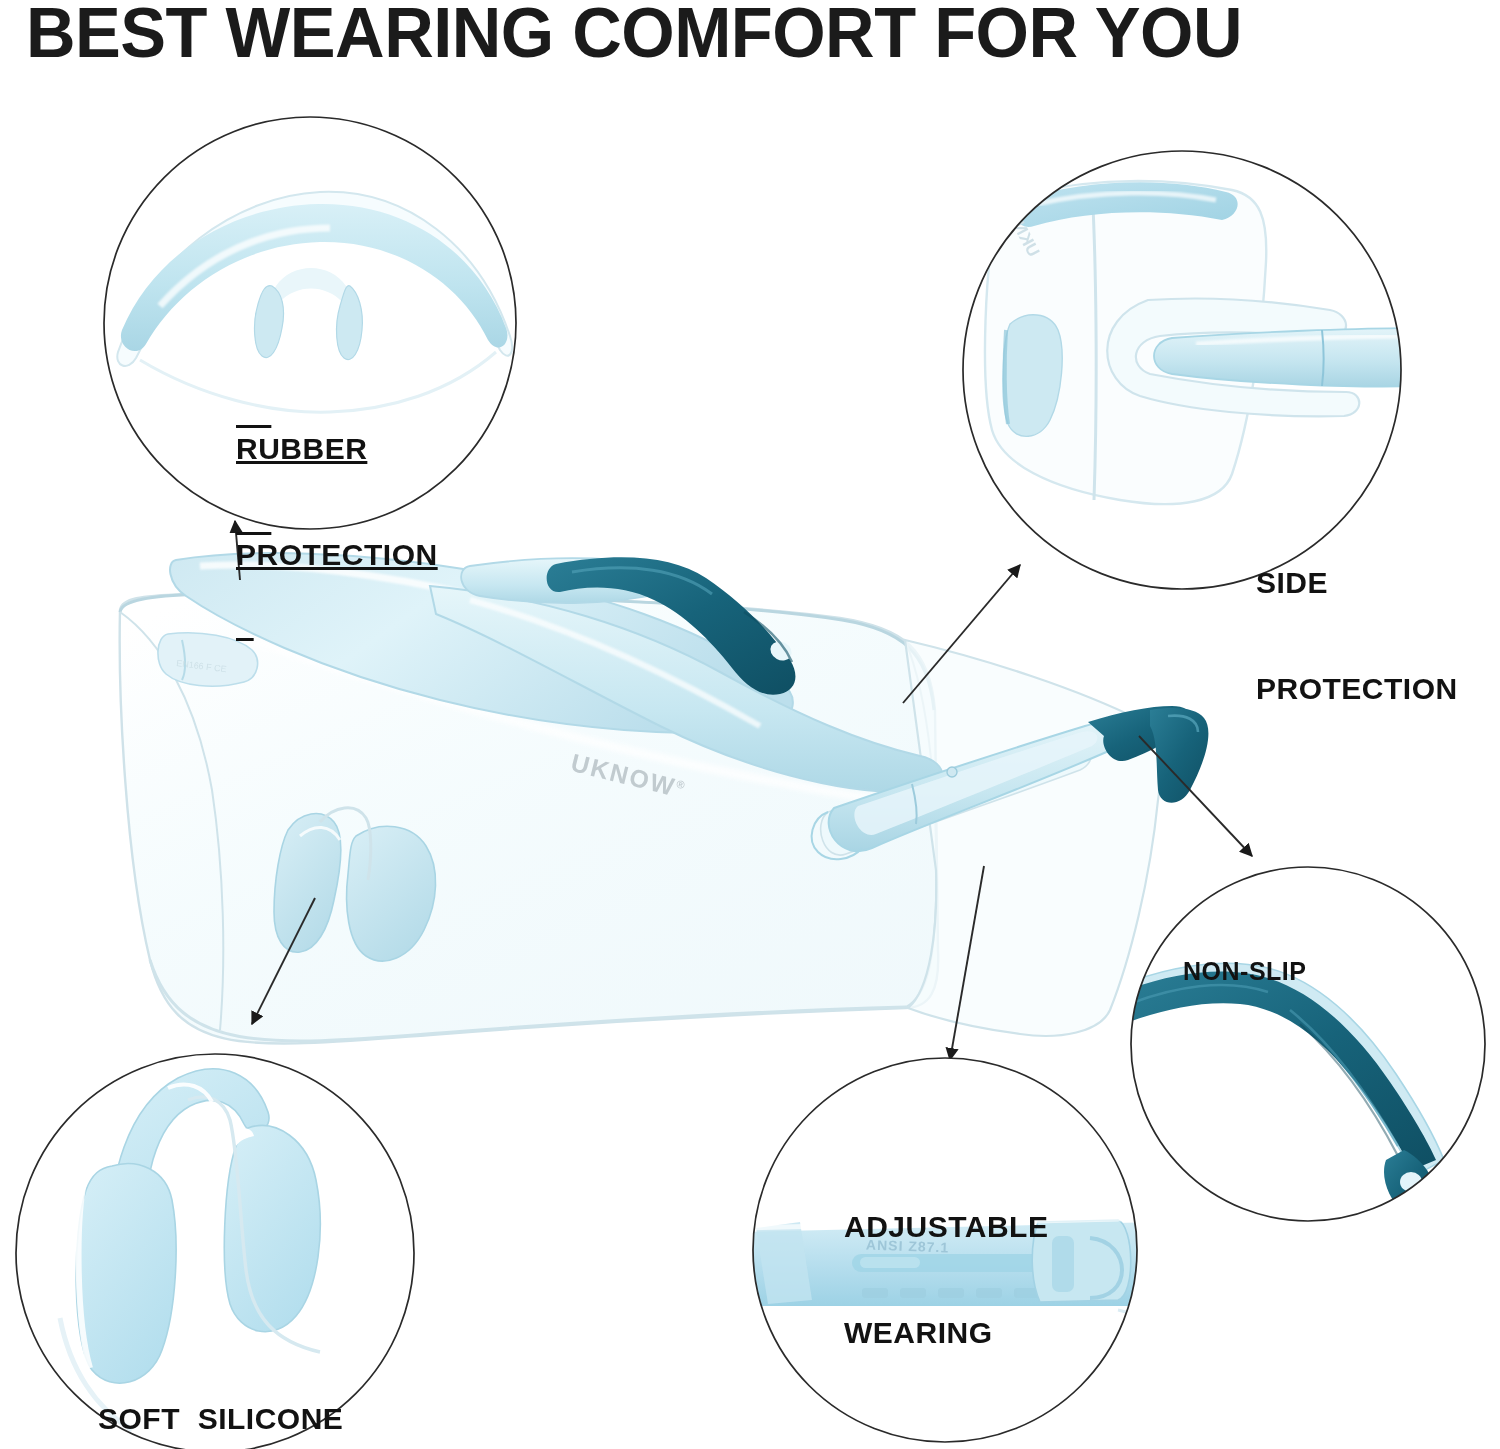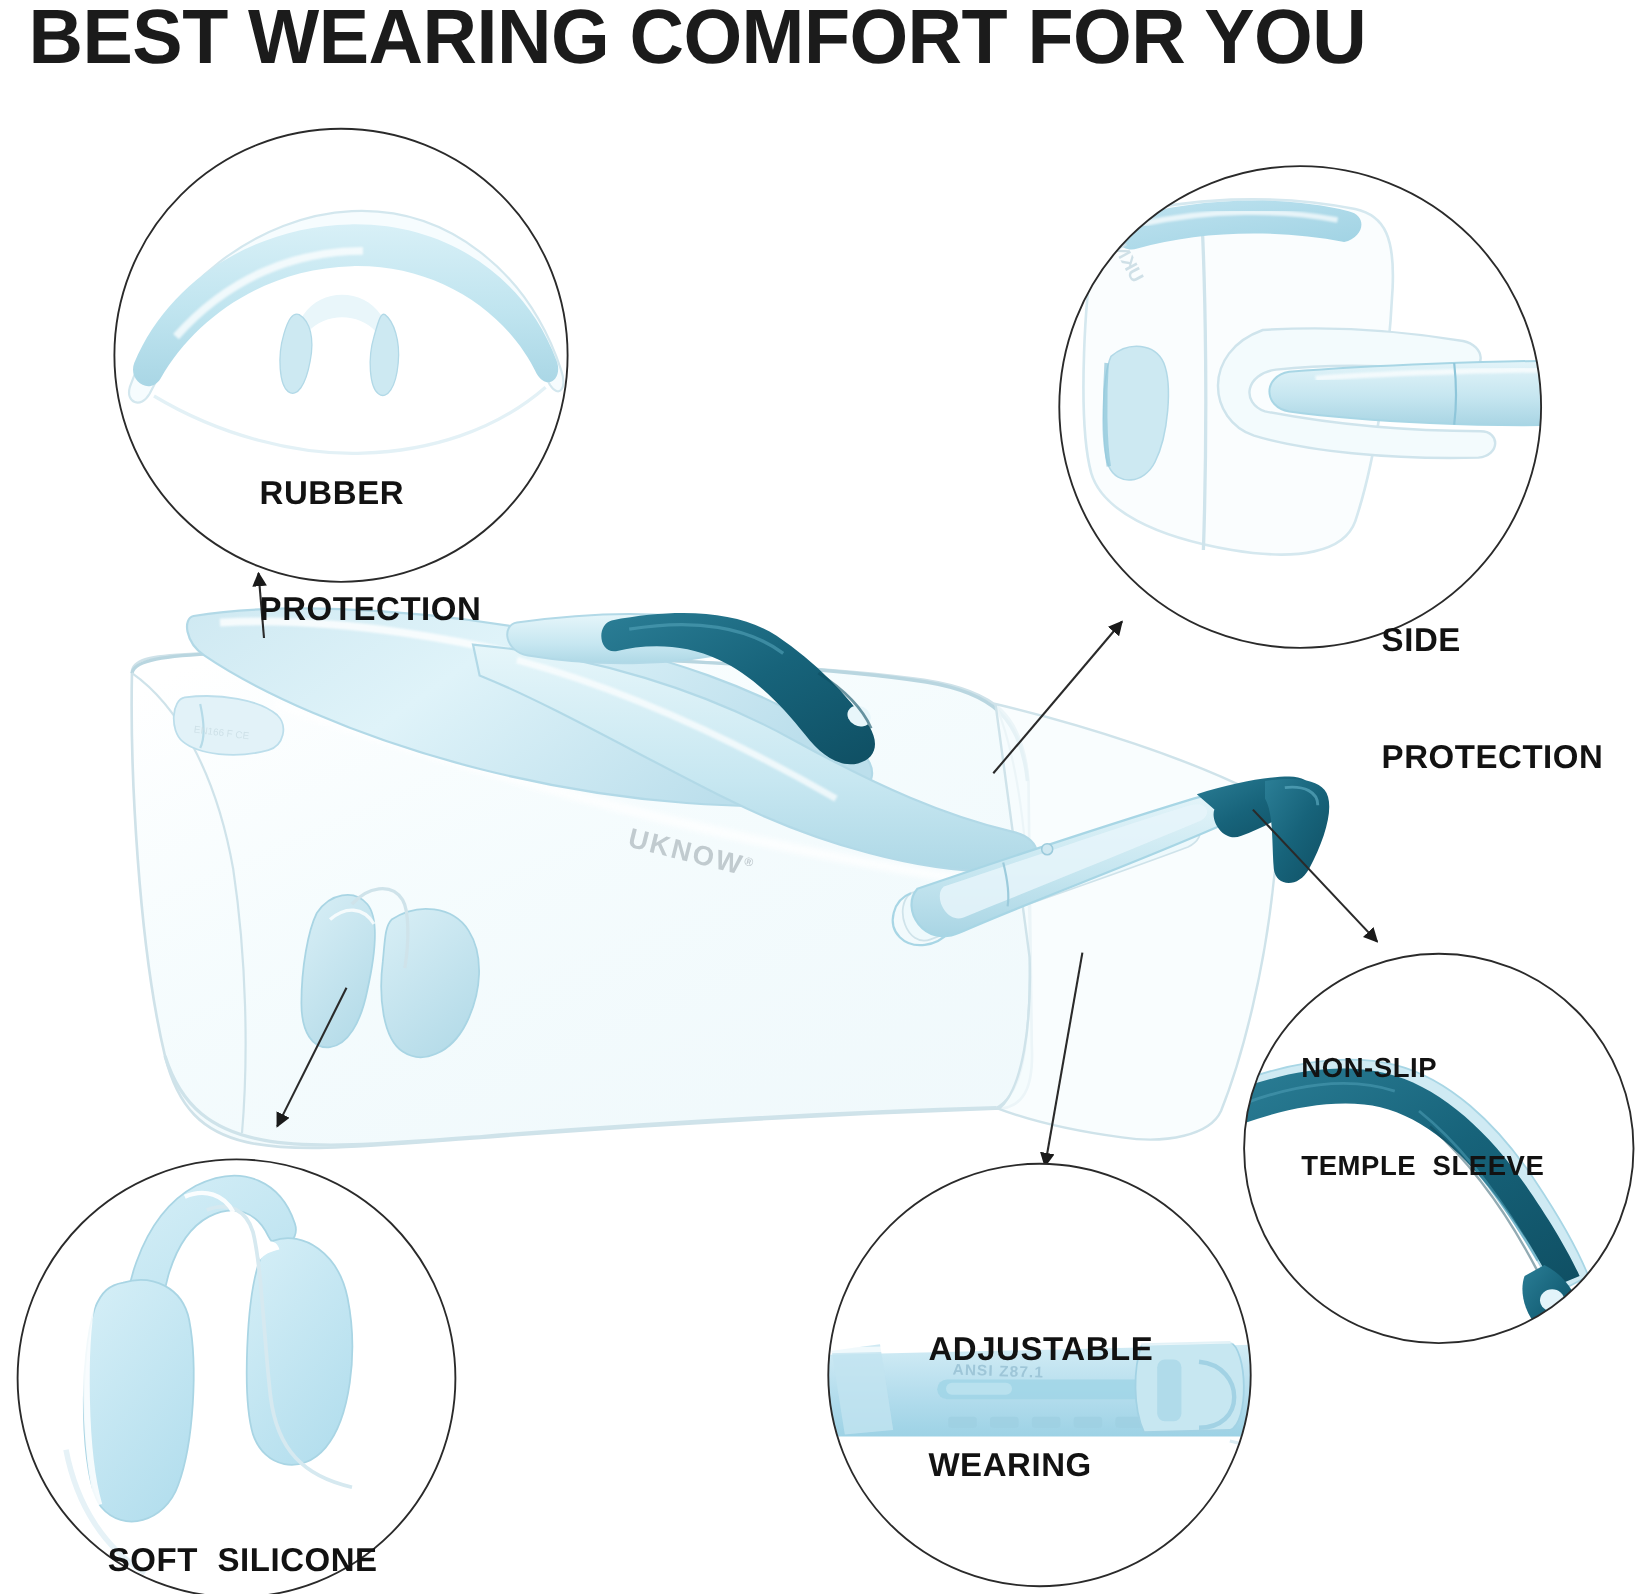--- a/index.html
+++ b/index.html
@@ -19,21 +19,21 @@
   }
 
   
   .layer{position:absolute;left:0;top:0;width:1500px;height:1449px;pointer-events:none;}
 
   
   .clabel{
     position:absolute;font-weight:700;color:#121212;
     line-height:1.18;white-space:pre;
   }
-  #lbl-rubber{left:236px;top:360px;font-size:30px;letter-spacing:.5px;}
+  #lbl-rubber{left:236px;top:360px;font-size:30px;letter-spacing:.5px;text-decoration:underline;}
   #lbl-side{left:1256px;top:494px;font-size:30px;letter-spacing:.5px;}
   #lbl-nonslip{left:1183px;top:898px;font-size:25px;letter-spacing:.5px;}
   #lbl-adj{left:844px;top:1138px;font-size:30px;letter-spacing:.5px;}
   #lbl-nose{left:98px;top:1330px;font-size:30px;letter-spacing:.5px;}
 
   .brandmark{
     position:absolute;left:575px;top:748px;
     font-size:25px;font-weight:700;color:#b9c3c8;
     letter-spacing:2px;
     transform:rotate(14deg);transform-origin:left top;
@@ -386,21 +386,20 @@
 
       <path d="M1404 1150 C 1424 1160 1438 1182 1436 1200
                C 1434 1216 1418 1222 1404 1212
                C 1388 1200 1380 1176 1386 1160 Z" fill="url(#tealG)"></path>
       <ellipse cx="1411" cy="1182" rx="11" ry="10" fill="#e3f4fa"></ellipse>
     </g>
     <circle cx="1308" cy="1044" r="177" fill="none" stroke="#2a2a2a" stroke-width="1.7"></circle>
   </svg>
   <div class="clabel" id="lbl-nonslip">
     <div>NON-SLIP</div>
-    <div>TEMPLE  SLEEVE</div>
   </div>
 
   <svg class="layer" viewBox="0 0 1500 1449">
     <defs>
       <clipPath id="clipAdj">
           <circle cx="945" cy="1250" r="192"></circle>
         </clipPath>
       <linearGradient id="adjG" x1="0" y1="0" x2="0" y2="1">
         <stop offset="0%" stop-color="#d2ecf5"></stop>
         <stop offset="55%" stop-color="#b4dded"></stop>

